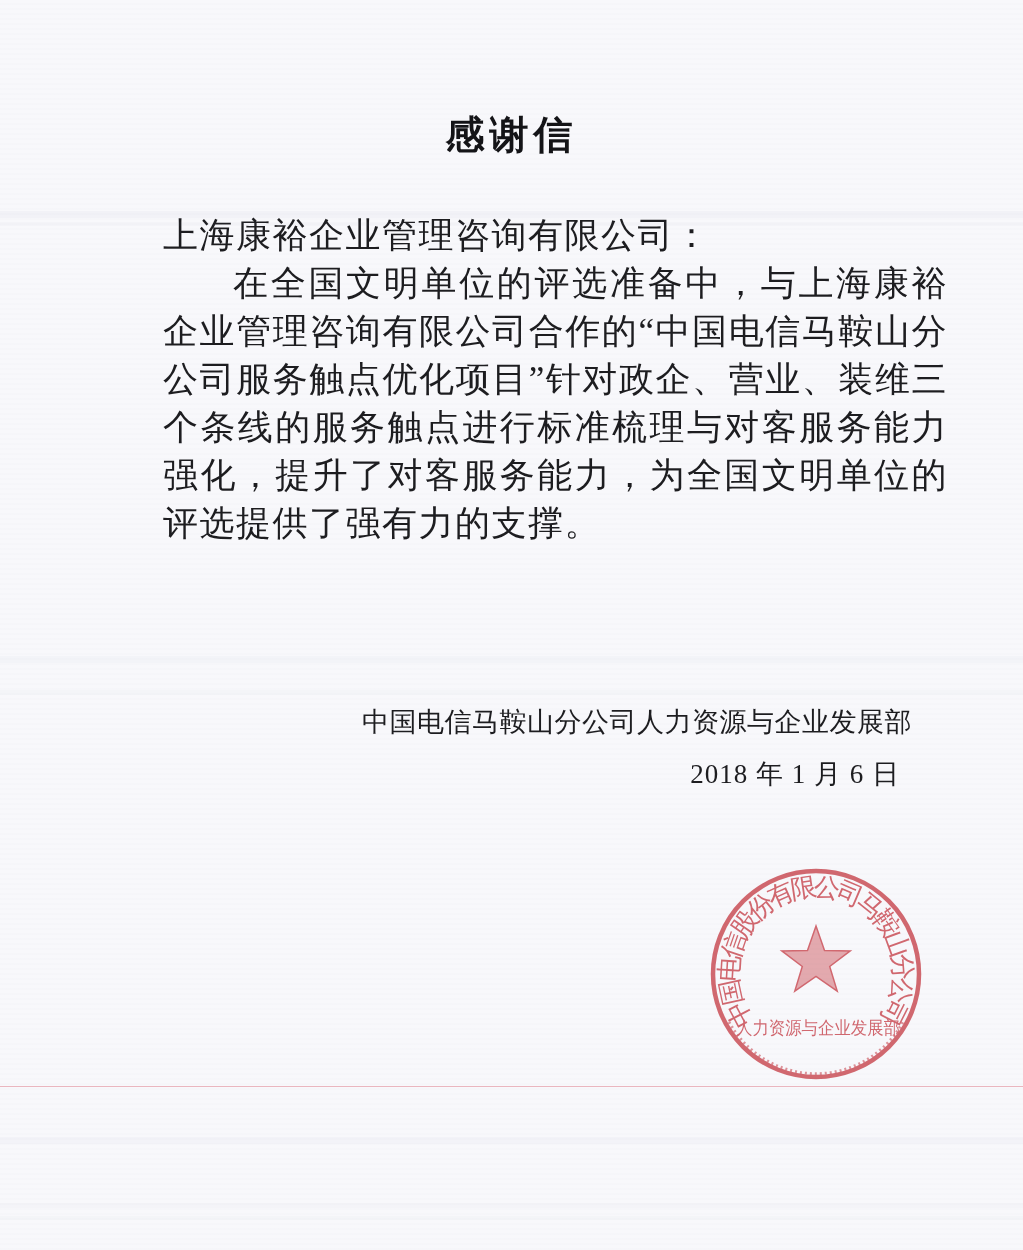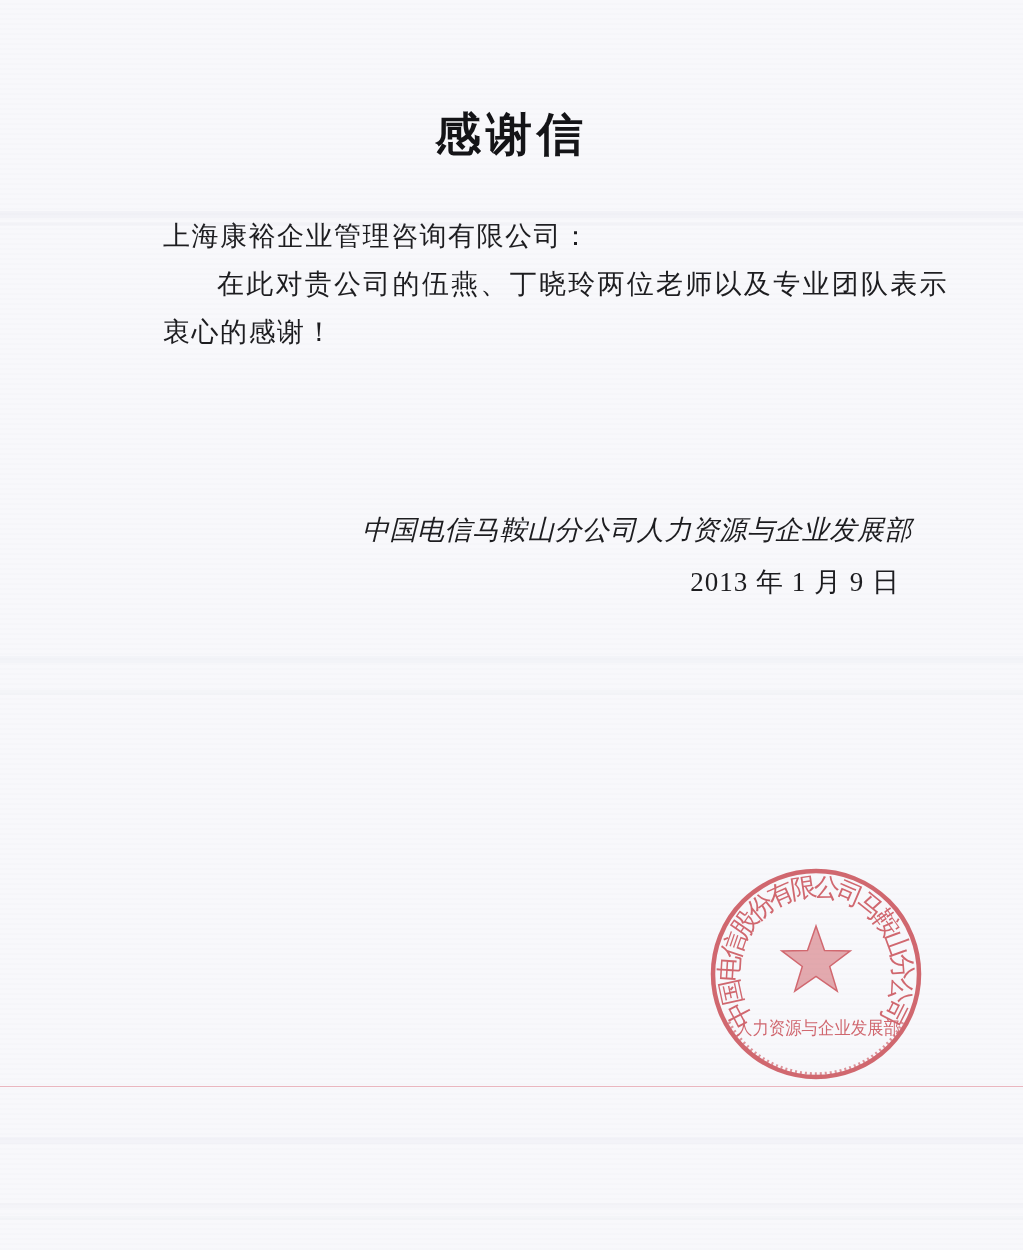--- a/index.html
+++ b/index.html
@@ -39,44 +39,44 @@
   .band-f { top: 1203px; height: 5px; background: rgba(140,150,175,0.035); }
   .band-g { top: 1216px; height: 4px; background: rgba(140,150,175,0.03); }
   .pink-line {
     position: absolute; left: 0; right: 0; top: 1086px; height: 1px;
     background: rgba(222,128,142,0.55);
     pointer-events: none;
   }
   h1.title {
     margin: 110px 0 0 0;
     text-align: center;
-    font-size: 46px;
+    font-size: 39px;
     line-height: 50px;
     font-weight: 900;
     letter-spacing: 5px;
     color: #141417;
   }
   .letter-body {
     margin-top: 52px;
     padding: 0 75px 0 163px;
-    font-size: 27px;
+    font-size: 35px;
     line-height: 48px;
     letter-spacing: 1.5px;
     text-align: justify;
   }
   .letter-body p { margin: 0; }
   .para, .closing-phrase { text-indent: 2em; }
   .signature-block {
     margin-top: 148px;
     padding: 0 111px 0 163px;
     font-size: 27px;
     line-height: 52px;
   }
   .signature-block p { margin: 0; text-align: right; }
-  .signature { letter-spacing: 0.5px; font-style: italic; }
+  .signature { letter-spacing: 0.5px; }
   .date { padding-right: 12px; letter-spacing: 1px; }
   .stamp {
     position: absolute;
     left: 700px;
     top: 858px;
     width: 232px;
     height: 232px;
     mix-blend-mode: multiply;
     opacity: 0.82;
     color: var(--stamp-color);
@@ -96,26 +96,26 @@
   <div class="scan-band band-d"></div>
   <div class="scan-band band-e"></div>
   <div class="scan-band band-f"></div>
   <div class="scan-band band-g"></div>
   <div class="pink-line"></div>
 
   <h1 class="title">感谢信</h1>
 
   <div class="letter-body">
     <p class="salutation">上海康裕企业管理咨询有限公司：</p>
-    <p class="para">在此对贵公司的伍燕、丁晓玲两位老师以及专业团队表示衷心的感谢！</p>
+    <p class="para">在全国文明单位的评选准备中，与上海康裕企业管理咨询有限公司合作的“中国电信马鞍山分公司服务触点优化项目”针对政企、营业、装维三个条线的服务触点进行标准梳理与对客服务能力强化，提升了对客服务能力，为全国文明单位的评选提供了强有力的支撑。</p>
   </div>
 
   <div class="signature-block">
     <p class="signature">中国电信马鞍山分公司人力资源与企业发展部</p>
-    <p class="date">2013 年 1 月 9 日</p>
+    <p class="date">2018 年 1 月 6 日</p>
   </div>
 
   <div class="stamp">
     <svg viewBox="-116 -116 232 232">
       <circle r="103" fill="none" stroke="currentColor" stroke-width="4.5"></circle>
       <path id="seal-arc" d="M -62,47 A 78,78 0 1 1 62,47" fill="none"></path>
       <text font-size="26" font-family="Liberation Serif, DejaVu Serif, serif">
         <textPath href="#seal-arc" startOffset="0" textLength="345" lengthAdjust="spacing">中国电信股份有限公司马鞍山分公司</textPath>
       </text>
       <polygon transform="translate(0,-12)" points="0,-36 8.5,-11.6 34.2,-11.1 13.7,4.5 21.2,29.1 0,14.4 -21.2,29.1 -13.7,4.5 -34.2,-11.1 -8.5,-11.6" fill="currentColor" fill-opacity="0.55" stroke="currentColor" stroke-width="1.5"></polygon>

